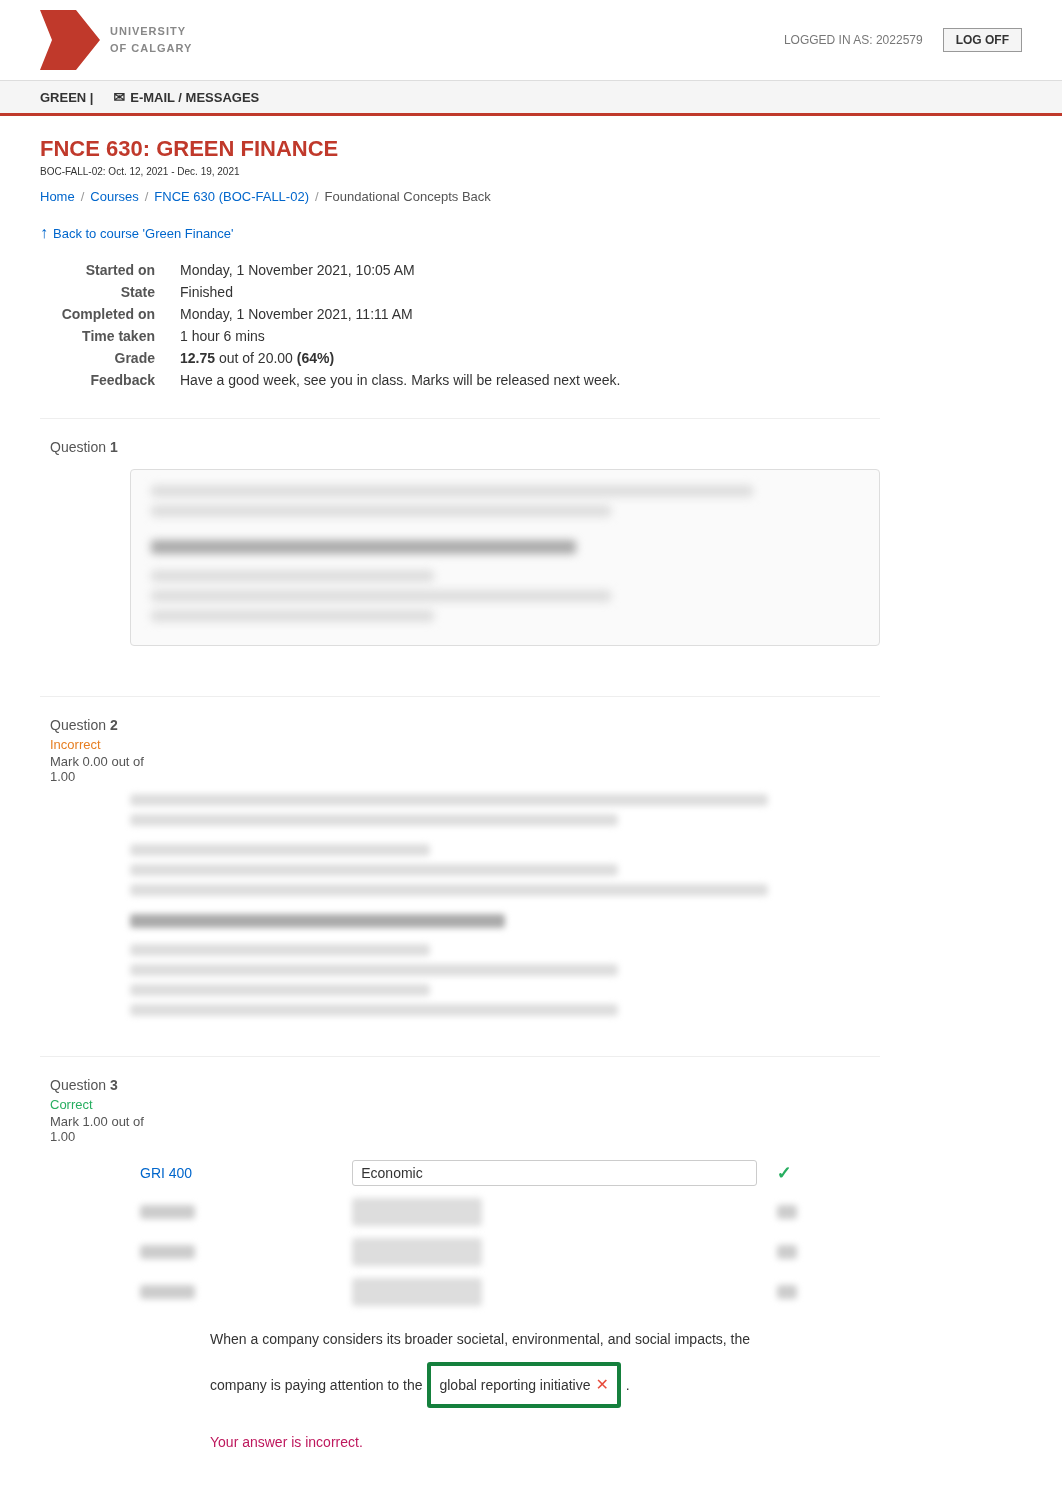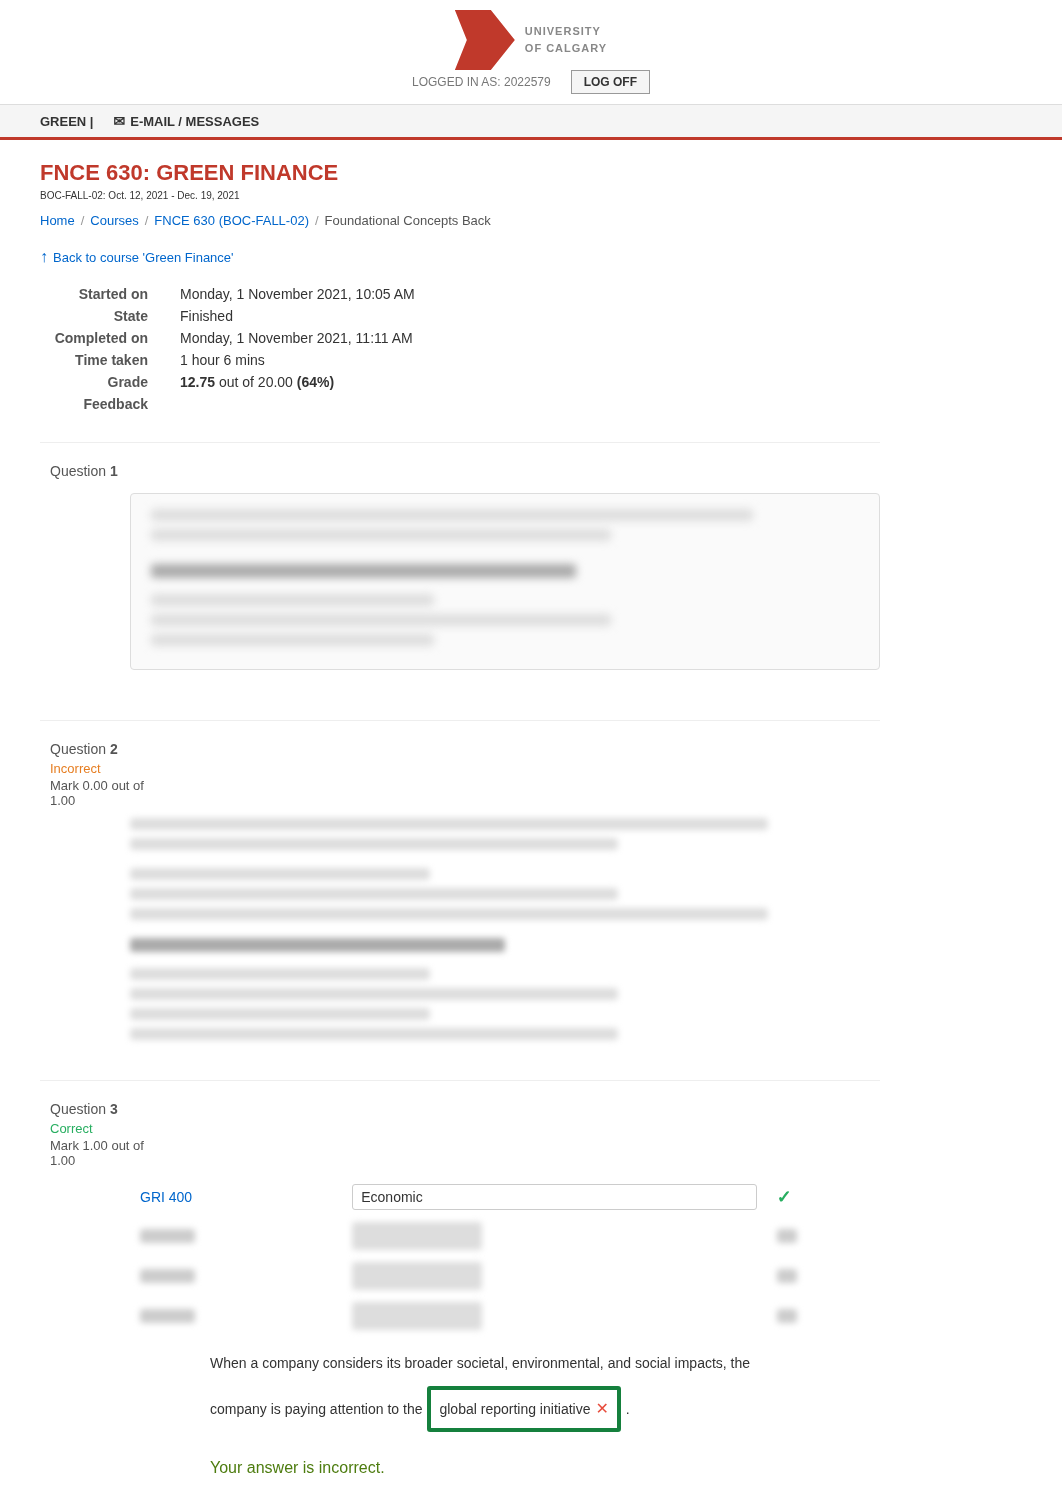--- a/index.html
+++ b/index.html
@@ -5,21 +5,20 @@
     * { box-sizing: border-box; margin: 0; padding: 0; }
     body { font-family: Arial, sans-serif; font-size: 14px; color: #333; background: #fff; }
 
     
     .header {
       display: flex;
       align-items: center;
       justify-content: space-between;
       padding: 10px 40px;
       border-bottom: 1px solid #ddd;
-      flex-direction: column;
     }
     .logo-area {
       display: flex;
       align-items: center;
     }
     .logo-shape {
       width: 60px;
       height: 60px;
       background: #c0392b;
       clip-path: polygon(0 0, 60% 0, 100% 50%, 60% 100%, 0 100%, 20% 50%);
@@ -126,21 +125,21 @@
     .info-row {
       display: flex;
       margin-bottom: 6px;
       font-size: 14px;
     }
     .info-label {
       width: 140px;
       text-align: right;
       font-weight: bold;
       color: #555;
-      padding-right: 32px;
+      padding-right: 25px;
       flex-shrink: 0;
     }
     .info-value {
       color: #333;
       text-align: center;
     }
 
     
     .question-block {
       margin-bottom: 40px;
@@ -264,22 +263,22 @@
     }
     .fill-blank-x {
       color: #e74c3c;
       font-size: 16px;
       cursor: pointer;
     }
     .fill-blank-dot {
       color: #333;
     }
     .incorrect-msg {
-      color: #4d7c0f;
-      font-size: 16px;
+      color: #be185d;
+      font-size: 14px;
       margin-top: 15px;
     }
 
     
     .section-sep {
       border: none;
       border-top: 1px solid #eee;
       margin: 20px 0;
     }
 
@@ -352,20 +351,21 @@
     <div class="info-row">
       <span class="info-label">Grade</span>
       <span class="info-value">
         <strong>12.75</strong>
         <span>out of 20.00</span>
         <strong>(64%)</strong>
       </span>
     </div>
     <div class="info-row">
       <span class="info-label">Feedback</span>
+      <span class="info-value">Have a good week, see you in class. Marks will be released next week.</span>
     </div>
   </div>
 
   <hr class="section-sep">
 
   <div class="question-block">
     <div class="question-header">
       <span>Question </span><span class="q-num">1</span>
     </div>
 

